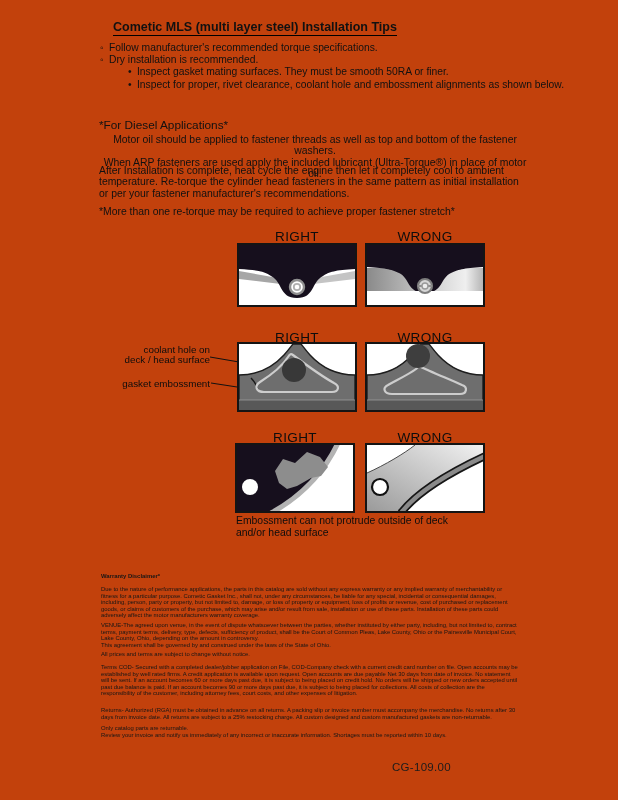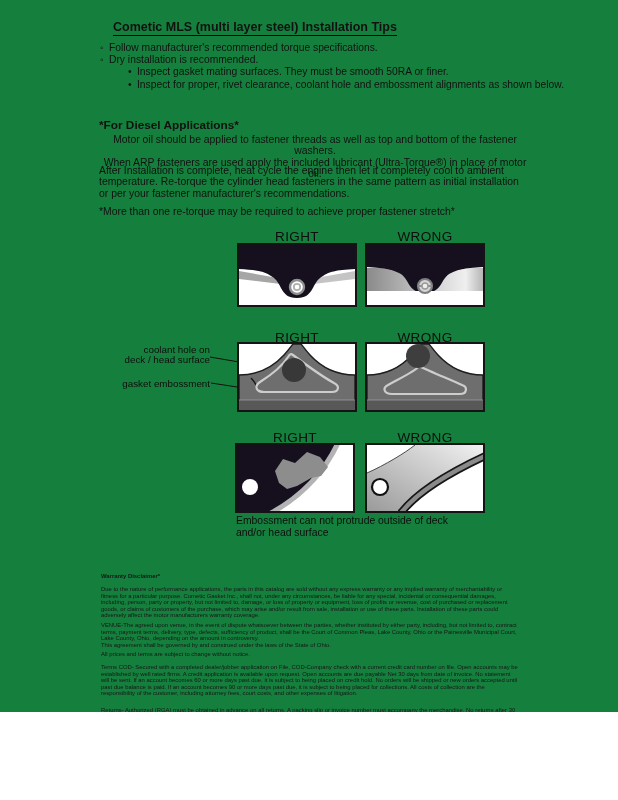--- a/index.html
+++ b/index.html
@@ -1,25 +1,25 @@
 <!DOCTYPE html>
 <html><head>
 <meta charset="utf-8">
 <style>
   html,body{margin:0;padding:0;background:#ffffff;}
-  #page{position:relative;width:618px;height:712px;background:#15803d;overflow:hidden;
+  #page{position:relative;width:618px;height:800px;background:#c2410c;overflow:hidden;
         font-family:"Liberation Sans","DejaVu Sans",sans-serif;color:#111;}
   .abs{position:absolute;}
   .title{left:113px;top:20px;font-size:12.5px;font-weight:bold;
          border-bottom:1.5px solid #000;padding-bottom:1px;}
   .bullets{left:100px;top:42px;font-size:10.3px;line-height:12.2px;width:470px;}
   .bullet{white-space:nowrap;}
   .bullet .marker{display:inline-block;width:9px;}
   .bullet.l2{margin-left:28px;}
-  .h-diesel{left:99px;top:118px;font-size:11.8px;font-weight:bold;}
+  .h-diesel{left:99px;top:118px;font-size:11.8px;font-weight:normal;}
   .para{left:99px;width:432px;font-size:10.4px;line-height:11.3px;white-space:pre-line;}
   .p1{top:134px;text-align:center;} .p2{top:165px;} .pnote{top:206px;}
   .dg-head{width:120px;text-align:center;font-size:13.5px;letter-spacing:.4px;color:#0d0d0d;}
   .dg-caption{font-size:10.4px;line-height:11.5px;color:#0d0d0d;}
   .lbl{font-size:9.8px;line-height:9.8px;text-align:right;width:110px;color:#0d0d0d;}
   .legal{left:101px;width:419px;font-size:5.9px;line-height:6.5px;color:#161616;}
   .legal-h{font-weight:bold;}
   .pagenum{left:392px;top:761px;font-size:11.5px;letter-spacing:.3px;color:#1c1c1c;}
   svg{display:block;}
 </style>

